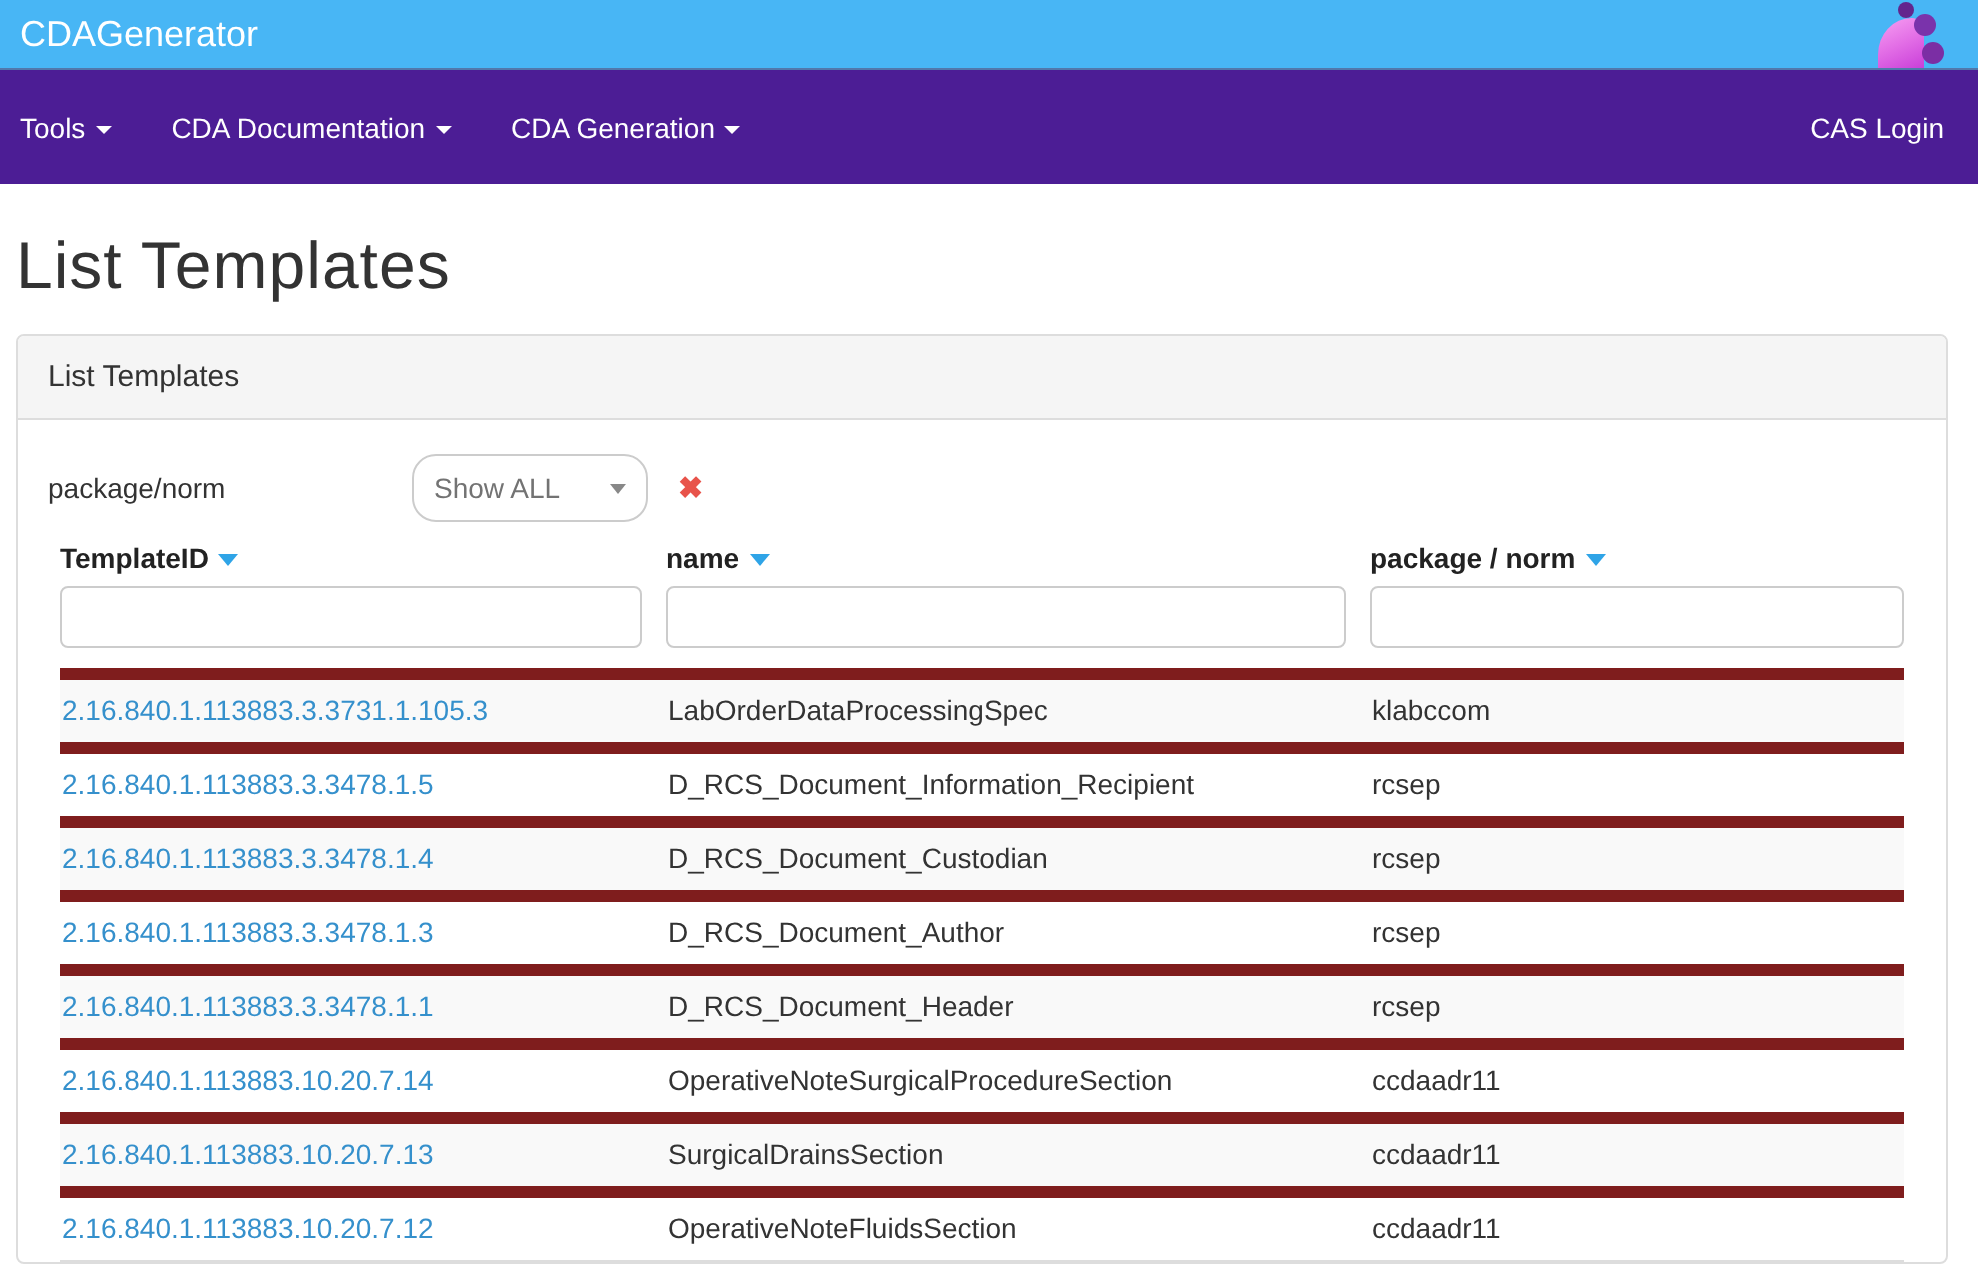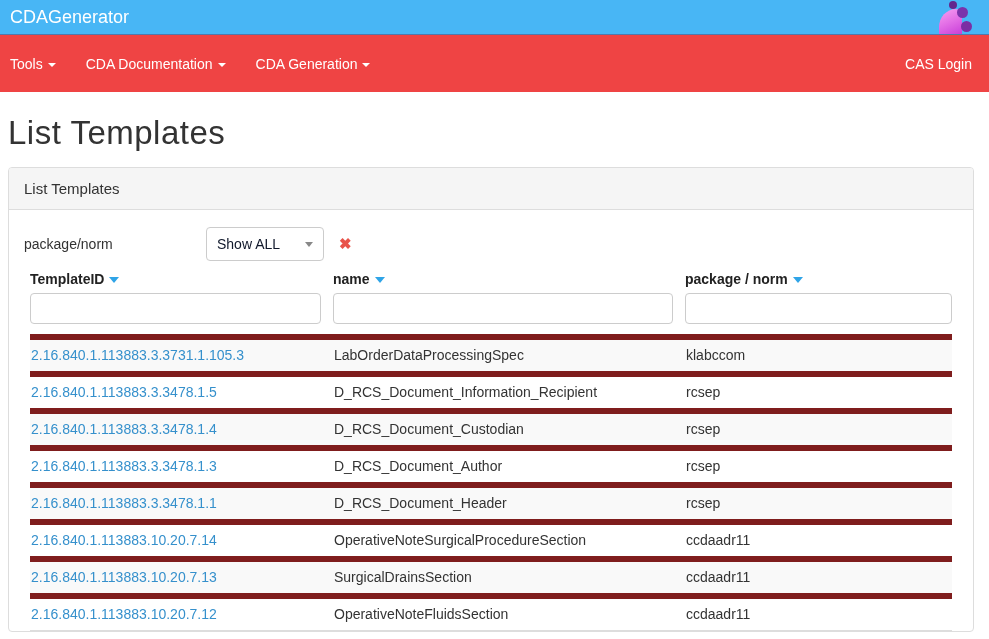--- a/index.html
+++ b/index.html
@@ -35,21 +35,21 @@
     width: 23px; height: 25px;
     background: linear-gradient(155deg, #f7a0f2 0%, #e36fe6 50%, #c93fd9 100%);
     border-radius: 95% 35% 0 0;
   }
   .logo-dot { position: absolute; border-radius: 50%; }
   .logo-dot.d1 { left: 22px; top: 1px;  width: 8px;  height: 8px;  background: #63258d; }
   .logo-dot.d2 { left: 30px; top: 7px;  width: 11px; height: 11px; background: #7a33ab; }
   .logo-dot.d3 { left: 34px; top: 21px; width: 11px; height: 11px; background: #7b2ea4; }
 
   .navbar-menu-bar {
-    background: #ef4444;
+    background: #4c1d95;
     height: 57px;
     display: flex;
     align-items: center;
     justify-content: space-between;
     padding: 0 15px 0 0;
   }
   .nav-list { display: flex; align-items: center; list-style: none; margin: 0; padding: 0; }
   .nav-item {
     color: #fff;
     padding: 0 15px;
@@ -90,26 +90,26 @@
     font-size: 15px;
     color: #333;
   }
   .panel-body { padding: 12px 15px 0 15px; }
 
   
   .filter-row { display: flex; align-items: center; margin: 5px 0 8px 0; }
   .filter-label { width: 142px; margin-right: 40px; }
   .select-box {
     width: 118px; height: 34px;
-    border: 1px solid #ccc; border-radius: 4px;
+    border: 1px solid #ccc; border-radius: 12px;
     background: #fff;
     display: flex; align-items: center; justify-content: space-between;
     padding: 0 10px;
     cursor: pointer;
-    color: #0f172a;
+    color: #737373;
   }
   .select-caret {
     border-left: 4px solid transparent;
     border-right: 4px solid transparent;
     border-top: 5px solid #888;
   }
   .clear-x {
     color: #e8534a;
     font-weight: bold;
     font-size: 15px;

